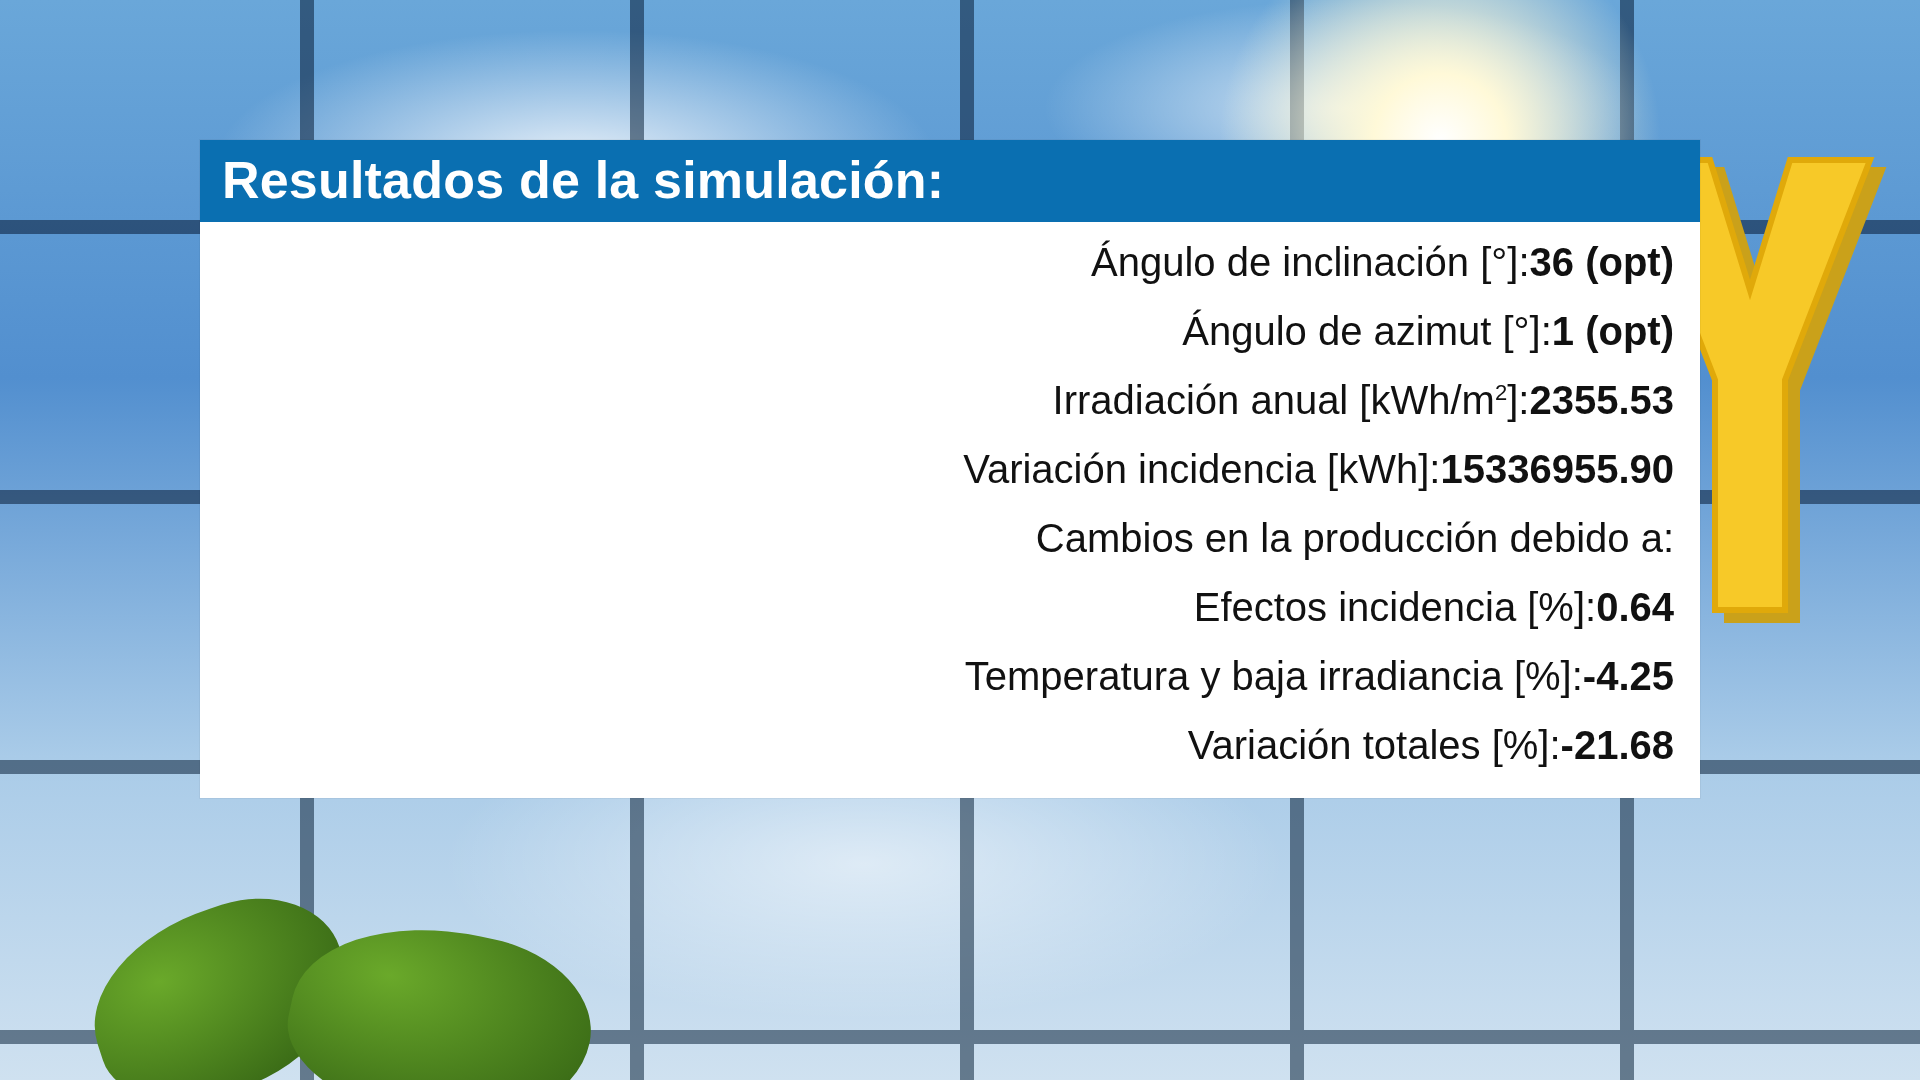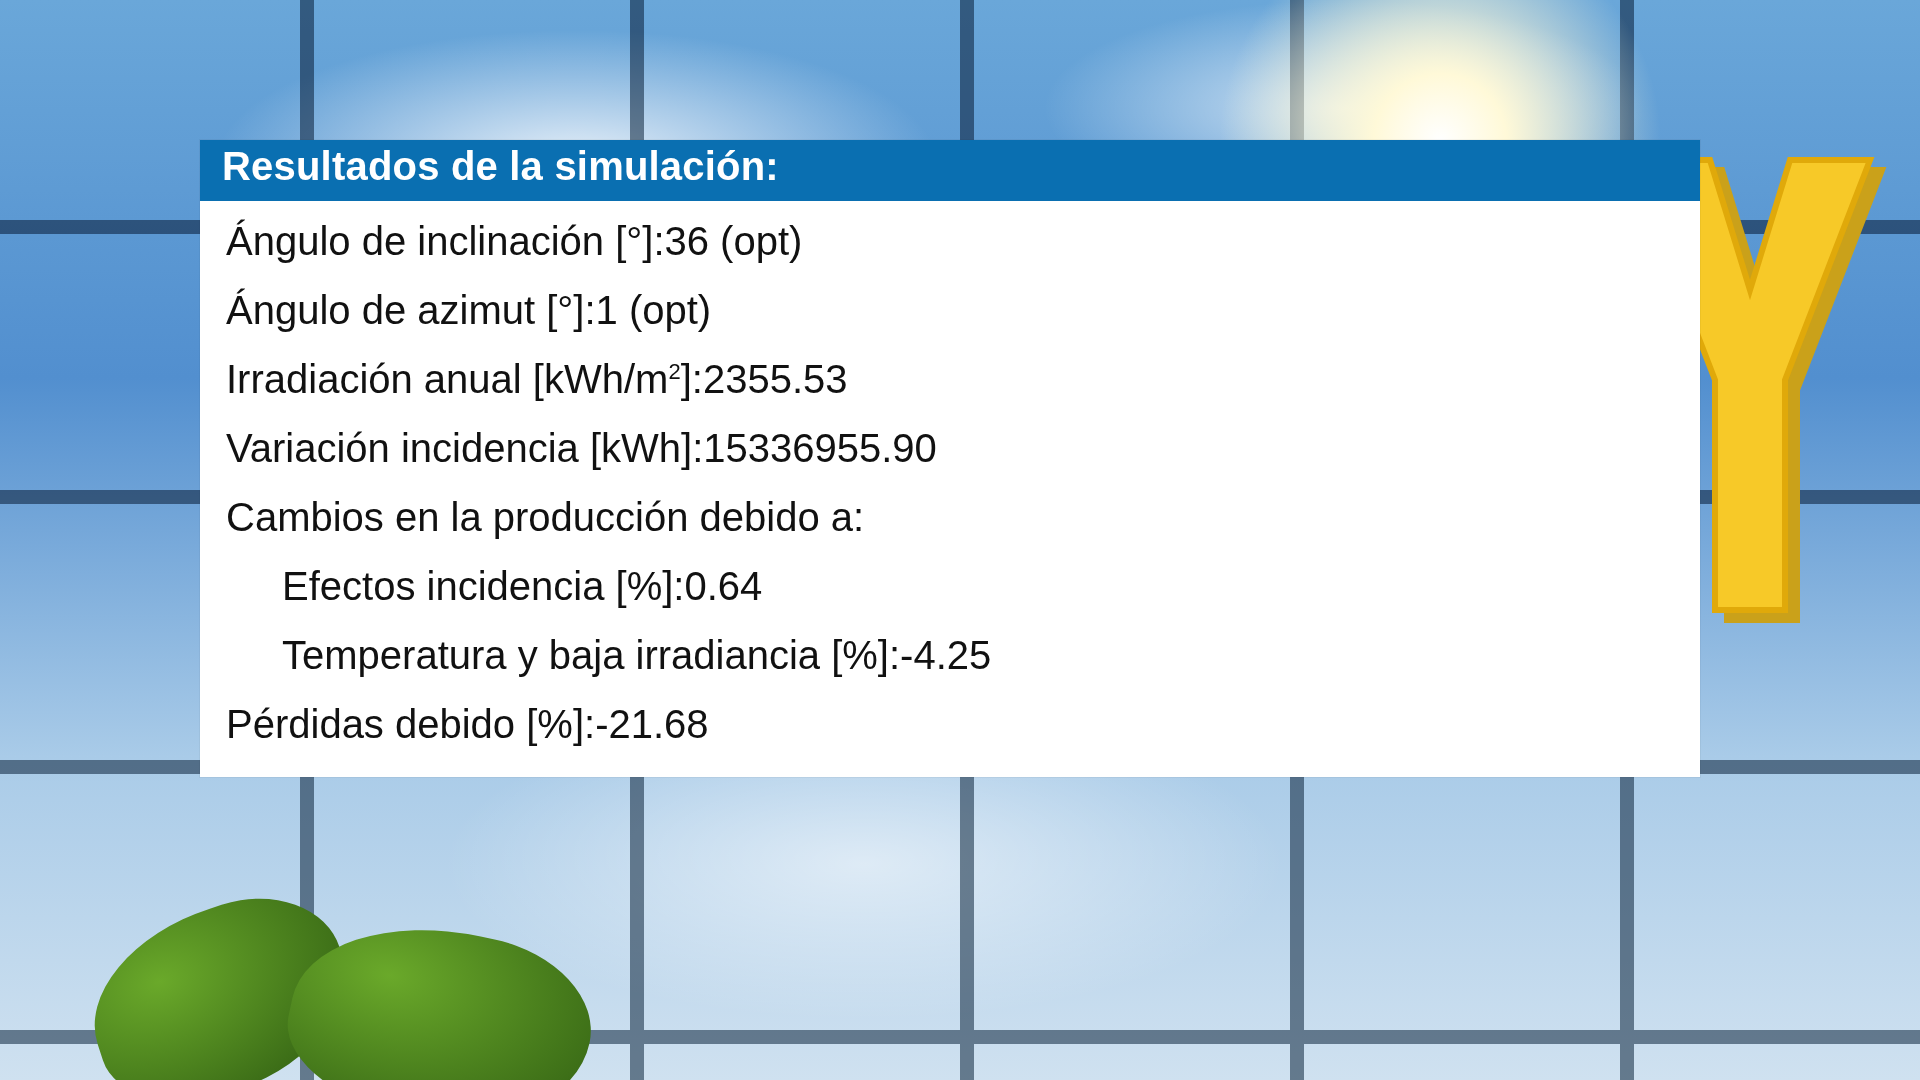--- a/index.html
+++ b/index.html
@@ -55,35 +55,35 @@
   }
 
   
   .card{
     position:absolute;left:200px;top:140px;width:1500px;
     background:#ffffff;
     box-shadow:0 0 0 1px rgba(0,0,0,.04);
   }
   .card-header{
     background:#0a6fb1;color:#ffffff;
-    font-size:40px;font-weight:700;
-    padding:4px 22px 12px 22px;
+    font-size:52px;font-weight:700;
+    padding:10px 22px 12px 22px;
     letter-spacing:.2px;
   }
   .rows{padding:6px 26px 18px 26px;}
   .row{
-    display:flex;justify-content:flex-start;align-items:baseline;
+    display:flex;justify-content:flex-end;align-items:baseline;
     font-size:40px;color:#111;
     padding:12px 0;
     white-space:nowrap;
   }
   .row.section .label{font-weight:400;}
   .row.sub .label{padding-left:56px;}
   .label sup{font-size:.55em;vertical-align:super;}
-  .value{font-variant-numeric:tabular-nums;}
+  .value{font-variant-numeric:tabular-nums;font-weight:bold;}
 </style>
 </head>
 <body>
 
 <div class="bg"></div>
 <div class="sun"></div>
 
 <div class="sunflower">
 
   <div class="petal" style="transform:rotate(-35deg);"></div>
@@ -139,18 +139,18 @@
       <span class="label">Efectos incidencia [%]:</span>
       <span class="value">0.64</span>
     </div>
 
     <div class="row sub">
       <span class="label">Temperatura y baja irradiancia [%]:</span>
       <span class="value">-4.25</span>
     </div>
 
     <div class="row">
-      <span class="label">Pérdidas debido [%]:</span>
+      <span class="label">Variación totales [%]:</span>
       <span class="value">-21.68</span>
     </div>
 
   </div>
 </div>
 
 </body></html>

